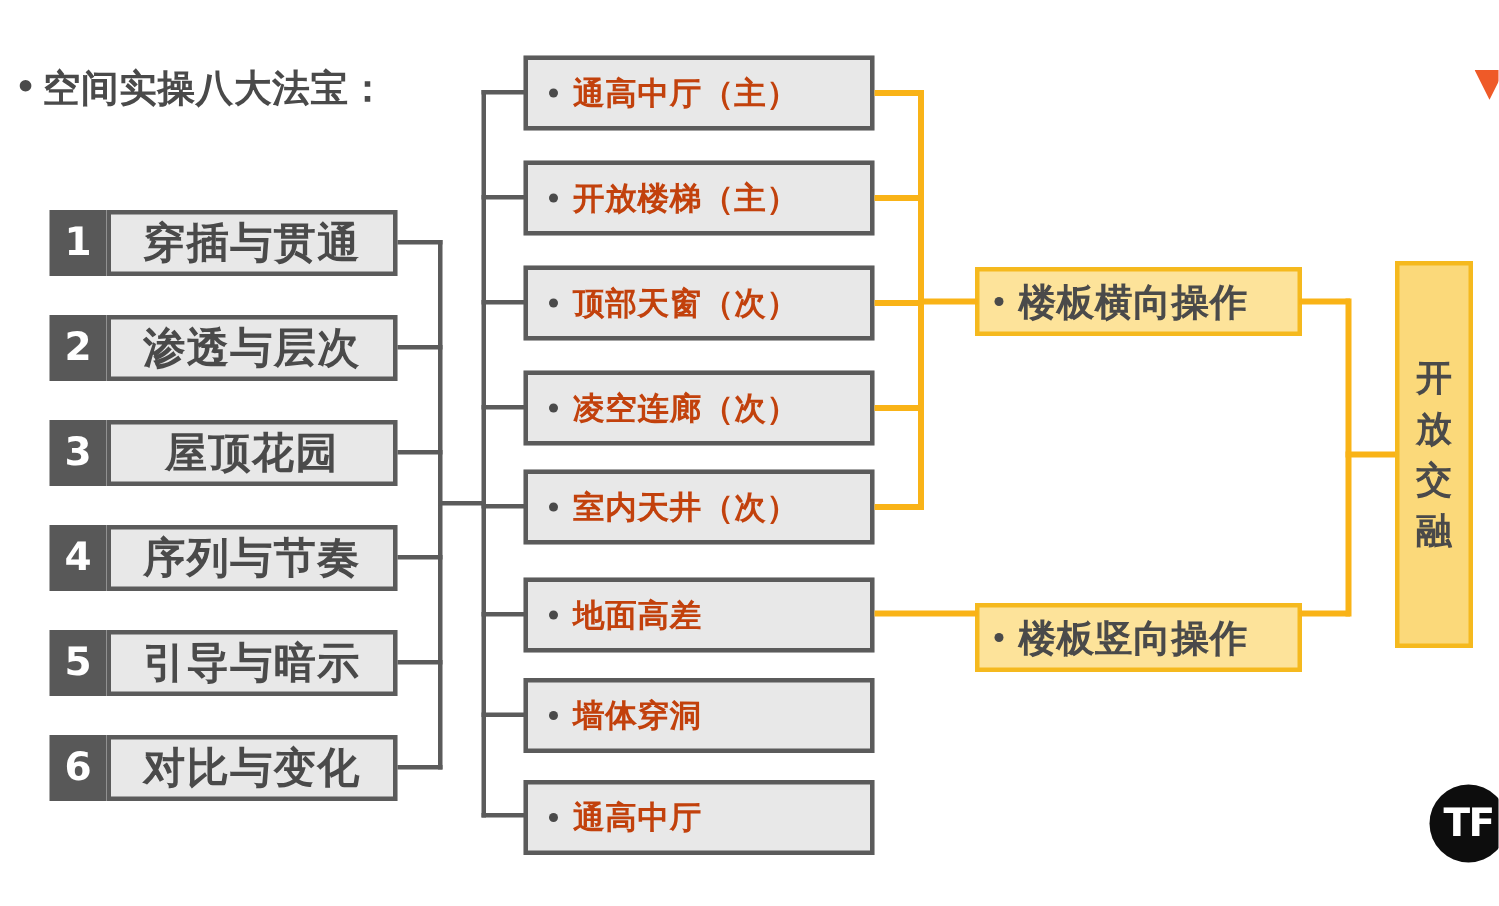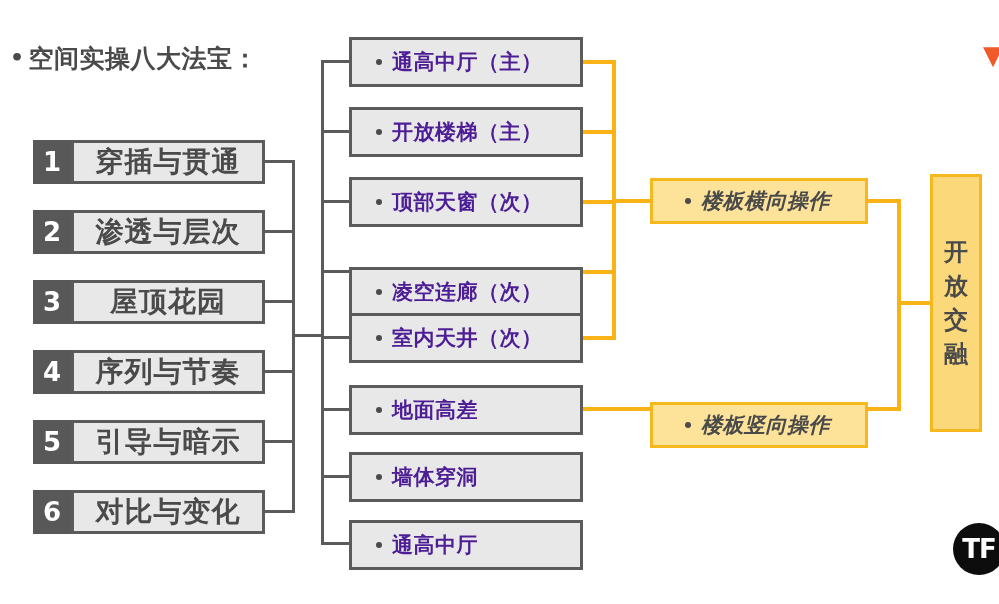--- a/index.html
+++ b/index.html
@@ -33,35 +33,35 @@
     display:flex;align-items:center;justify-content:center;
     letter-spacing:1px;
   }
 
   
   .mbox{
     position:absolute;box-sizing:border-box;
     left:349px;width:234px;height:50px;
     background:#e8e8e8;border:3px solid #5b5b5b;
     display:flex;align-items:center;
-    font-size:21px;font-weight:bold;color:#4c1d95;
-    padding-left:24px;letter-spacing:.5px;
+    font-size:21px;font-weight:bold;color:#c2410c;
+    padding-left:14px;letter-spacing:.5px;
   }
   .mbox .bullet{
     display:inline-block;width:6px;height:6px;border-radius:50%;
     background:#4a4a4a;margin-right:10px;flex:0 0 auto;
   }
 
   
   .ybox{
     position:absolute;box-sizing:border-box;
     background:#fde39a;border:3px solid #f5b91e;
     display:flex;align-items:center;
-    font-size:21px;font-weight:bold;color:#4a4a4a;
-    padding-left:32px;letter-spacing:.5px;font-style:italic;
+    font-size:25px;font-weight:bold;color:#4a4a4a;
+    padding-left:10px;letter-spacing:.5px;
   }
   .ybox .bullet{
     display:inline-block;width:6px;height:6px;border-radius:50%;
     background:#4a4a4a;margin-right:10px;flex:0 0 auto;
   }
   .vbox{
     position:absolute;box-sizing:border-box;
     left:930px;top:172px;width:52px;height:258px;
     background:#fbd97a;border:3px solid #f5b91e;
     display:flex;flex-direction:column;align-items:center;
@@ -136,21 +136,21 @@
       <span>通高中厅（主）</span>
   </div>
   <div class="mbox" style="top:105px;text-align:center;">
     <span class="bullet"></span>
       <span>开放楼梯（主）</span>
   </div>
   <div class="mbox" style="top:175px;">
     <span class="bullet"></span>
       <span>顶部天窗（次）</span>
   </div>
-  <div class="mbox" style="top:245px;margin-top:20px;">
+  <div class="mbox" style="top:245px;">
     <span class="bullet"></span>
       <span>凌空连廊（次）</span>
   </div>
   <div class="mbox" style="top:311px;">
     <span class="bullet"></span>
       <span>室内天井（次）</span>
   </div>
   <div class="mbox" style="top:383px;">
     <span class="bullet"></span>
       <span>地面高差</span>

